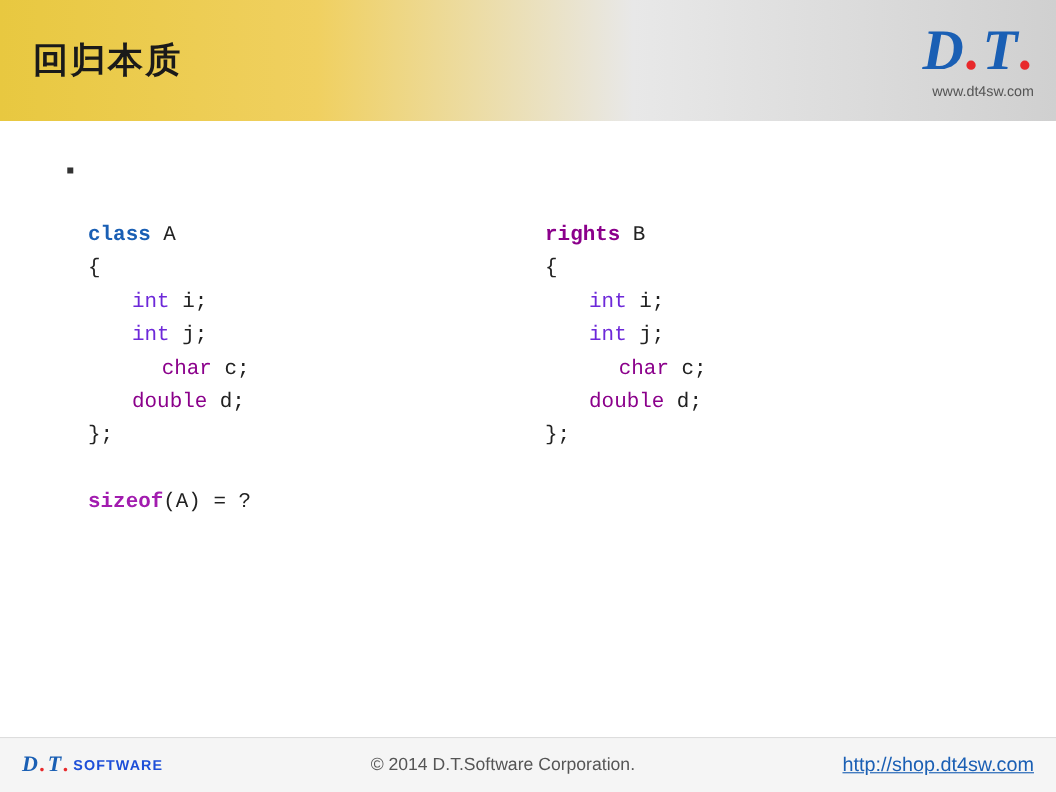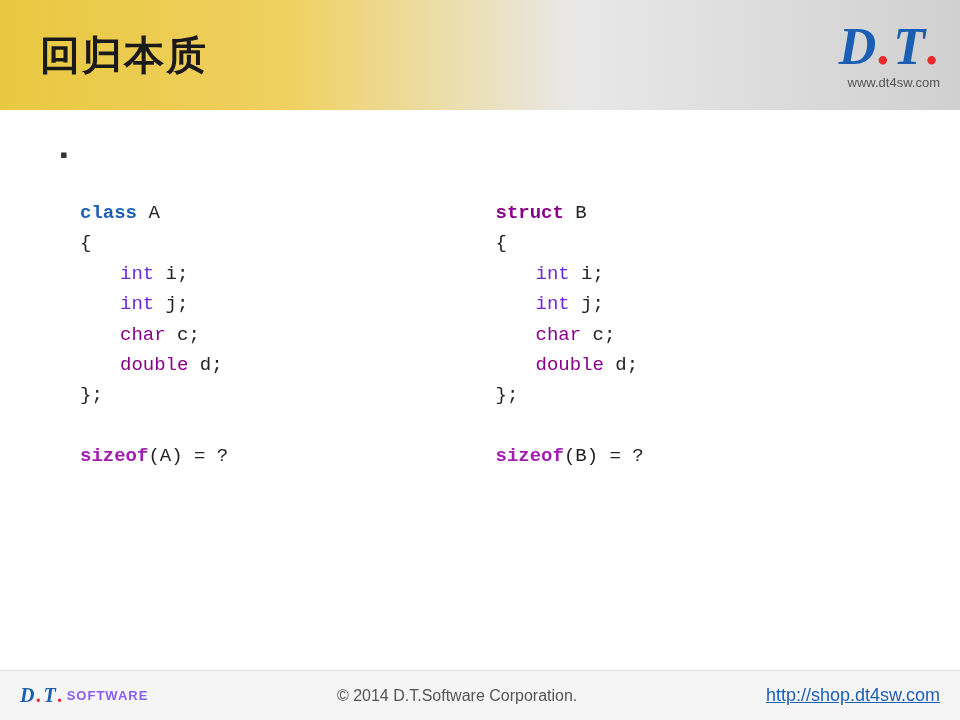--- a/index.html
+++ b/index.html
@@ -19,25 +19,24 @@
       height: 110px;
       background: linear-gradient(to right, #e8c840 0%, #f0d060 30%, #e8e8e8 60%, #d0d0d0 100%);
       display: flex;
       align-items: center;
       justify-content: space-between;
       padding: 0 20px 0 30px;
       position: relative;
     }
 
     #header-title {
-      font-size: 40px;
+      font-size: 32px;
       font-weight: bold;
       color: #1a1a1a;
       letter-spacing: 2px;
-      margin-left: 10px;
     }
 
     #logo-area {
       display: flex;
       flex-direction: column;
       align-items: flex-end;
     }
 
     .logo-dt {
       display: flex;
@@ -123,21 +122,21 @@
     .code-block {
       flex: 1;
       font-family: 'Courier New', Courier, monospace;
       font-size: 19px;
       line-height: 1.6;
     }
 
     .kw-class { color: #1a5fb4; font-weight: bold; }
     .kw-struct { color: #8b008b; font-weight: bold; }
     .kw-int { color: #6d28d9; }
-    .kw-char { color: #8b008b; }
+    .kw-char { color: #8b008b; margin-left: 27px; }
     .kw-double { color: #8b008b; }
     .kw-sizeof { color: #a21caf; font-weight: bold; }
     .code-normal { color: #222; }
     .code-indent { padding-left: 40px; display: block; }
 
     .sizeof-line {
       margin-top: 30px;
       font-size: 19px;
       font-family: 'Courier New', Courier, monospace;
     }
@@ -159,21 +158,21 @@
     #footer-logo {
       display: flex;
       align-items: center;
       gap: 2px;
     }
 
     .footer-logo-d { color: #1a5fb4; font-weight: 900; font-size: 20px; font-style: italic; font-family: Georgia, serif; }
     .footer-logo-dot1 { color: #e8292b; font-weight: 900; font-size: 20px; font-style: italic; font-family: Georgia, serif; }
     .footer-logo-t { color: #1a5fb4; font-weight: 900; font-size: 20px; font-style: italic; font-family: Georgia, serif; }
     .footer-logo-dot2 { color: #e8292b; font-weight: 900; font-size: 20px; font-style: italic; font-family: Georgia, serif; }
-    .footer-logo-software { font-size: 13px; font-weight: bold; text-transform: uppercase; color: #8b5cf6; letter-spacing: 1px; margin-left: 2px; }
+    .footer-logo-software { font-size: 13px; font-weight: bold; text-transform: uppercase; color: #1d4ed8; letter-spacing: 1px; margin-left: 2px; }
 
     #footer-center {
       text-align: center;
       font-size: 16px;
       color: #555;
       line-height: 1.5;
     }
 
     #footer-link {
       font-size: 18px;
@@ -234,21 +233,21 @@
       <div>
         <span class="code-normal">};</span>
       </div>
       <div class="sizeof-line">
         <span class="kw-sizeof">sizeof</span><span class="code-normal">(A) = ?</span>
       </div>
     </div>
 
     <div class="code-block">
       <div>
-        <span class="kw-struct">struct</span><span class="code-normal"> B</span>
+        <span class="kw-struct">rights</span><span class="code-normal"> B</span>
       </div>
       <div>
         <span class="code-normal">{</span>
       </div>
       <div>
         <span class="code-indent">
           <span class="kw-int">int</span><span class="code-normal"> i;</span>
         </span>
       </div>
       <div>
@@ -261,23 +260,20 @@
           <span class="kw-char">char</span><span class="code-normal"> c;</span>
         </span>
       </div>
       <div>
         <span class="code-indent">
           <span class="kw-double">double</span><span class="code-normal"> d;</span>
         </span>
       </div>
       <div>
         <span class="code-normal">};</span>
-      </div>
-      <div class="sizeof-line">
-        <span class="kw-sizeof">sizeof</span><span class="code-normal">(B) = ?</span>
       </div>
     </div>
 
   </div>
 </div>
 
 <div id="footer">
   <div id="footer-logo">
     <span class="footer-logo-d">D</span>
     <span class="footer-logo-dot1">.</span>

